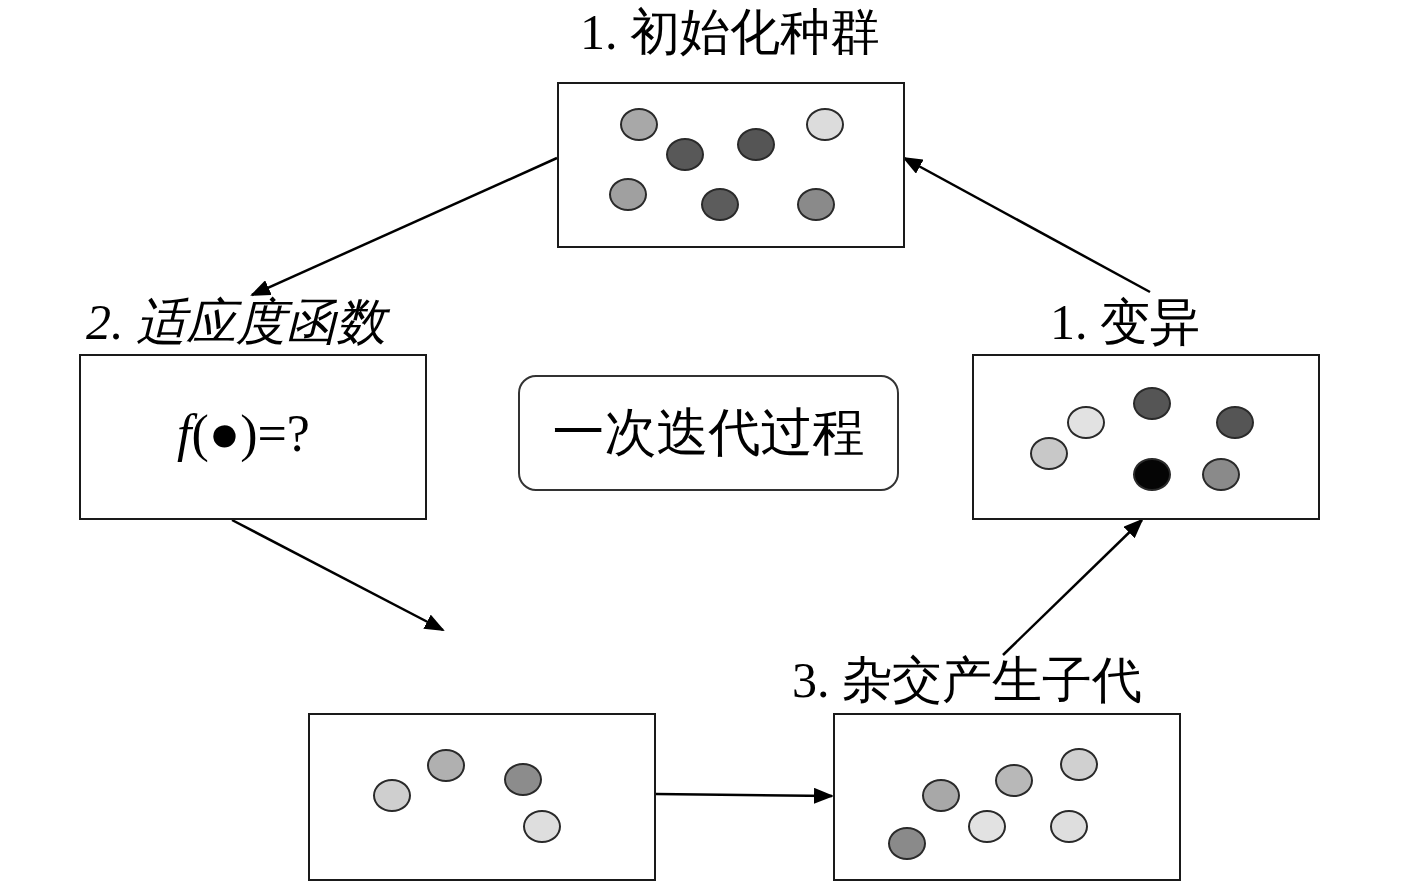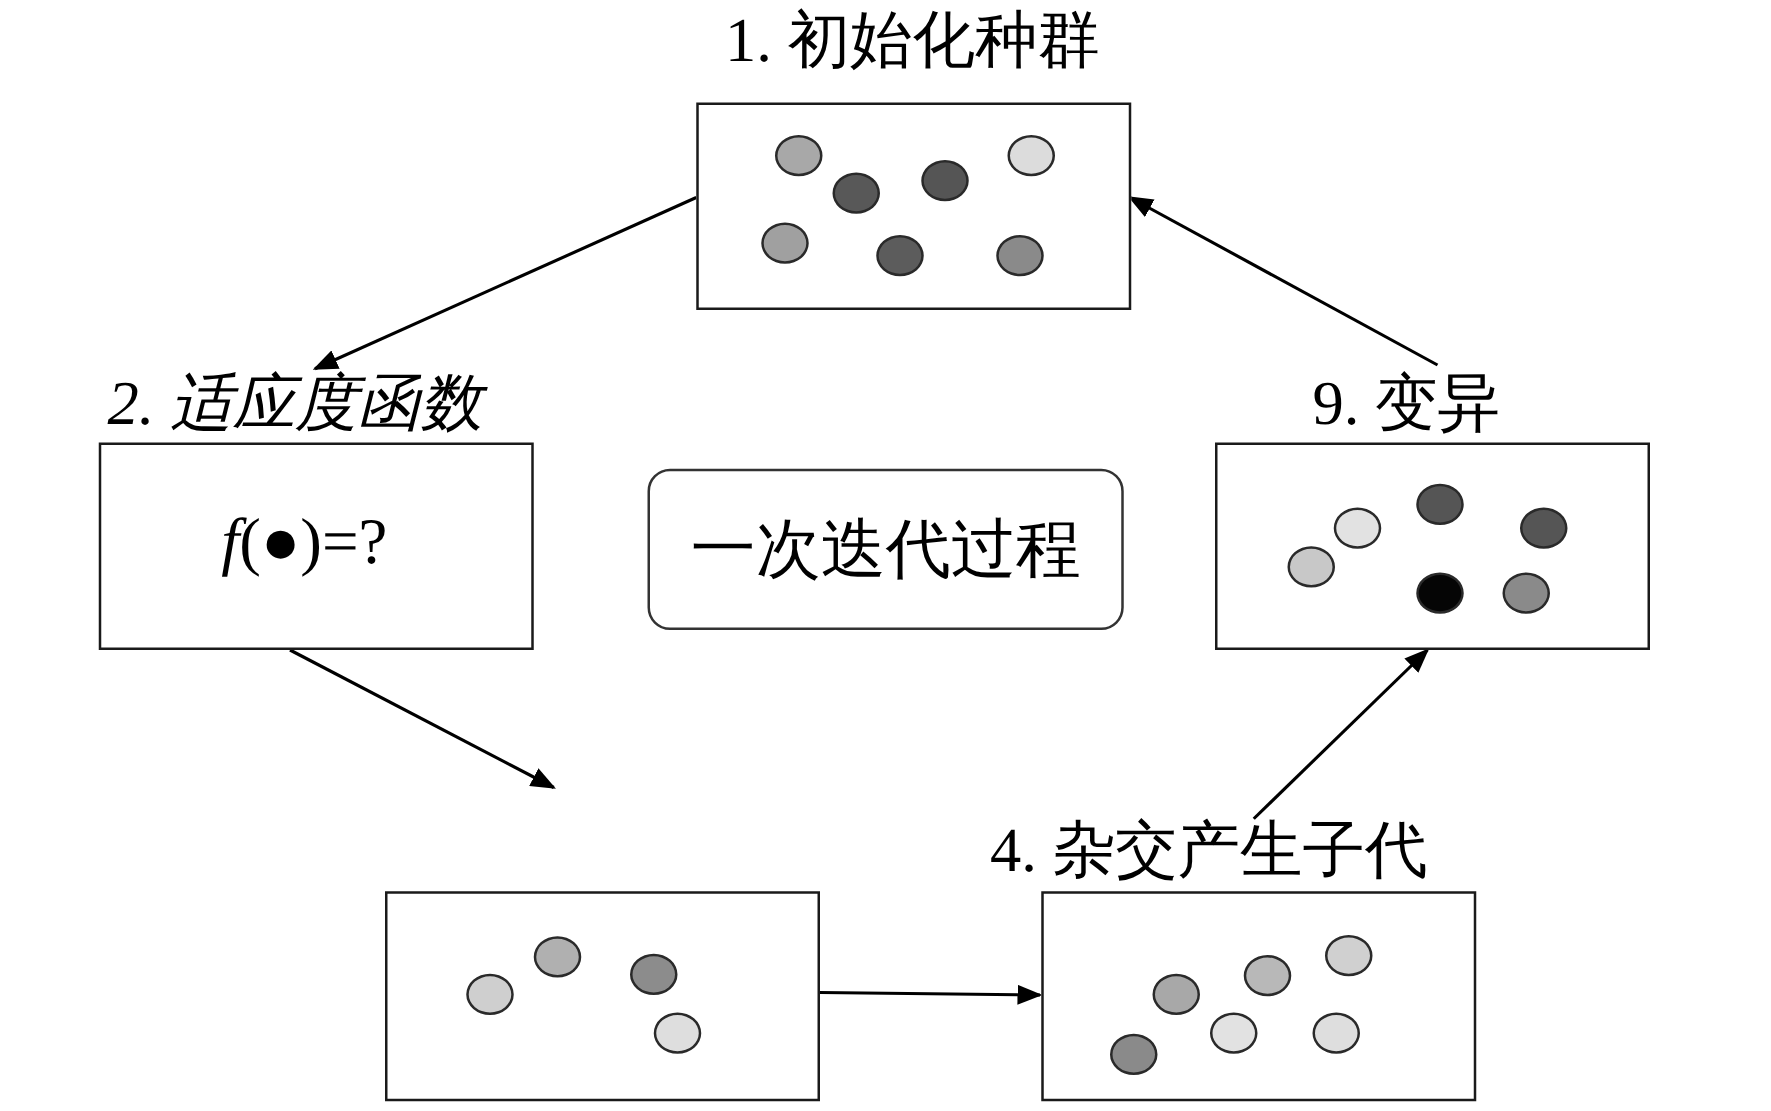--- a/index.html
+++ b/index.html
@@ -47,42 +47,42 @@
       <div class="dot" style="width: 38px; height: 33px; left: 238px; top: 104px; background: rgb(138, 138, 138);"></div>
     </div>
 
   <div class="label" style="left:86px; top:294px;font-style:italic;">2. 适应度函数</div>
   <div class="box" style="left:79px; top:354px; width:348px; height:166px;">
     <div class="formula" style="left:96px; top:48px;">
       <span class="f">f</span><span>(</span><span>●</span><span>)=?</span>
     </div>
   </div>
 
-  <div class="center-box" style="left:518px; top:375px; width:381px; height:129px;">
+  <div class="center-box" style="left:518px; top:375px; width:381px; height:116px;">
     <span>一次迭代过程</span>
   </div>
 
-  <div class="label" style="left:1050px; top:294px;">9. 变异</div>
+  <div class="label" style="left:1050px; top:294px;">1. 变异</div>
   <div class="box" id="box5" style="left:972px; top:354px; width:348px; height:166px;">
       <div class="dot" style="width: 38px; height: 33px; left: 56px; top: 81px; background: rgb(200, 200, 200);"></div>
       <div class="dot" style="width: 38px; height: 33px; left: 93px; top: 50px; background: rgb(226, 226, 226);"></div>
       <div class="dot" style="width: 38px; height: 33px; left: 159px; top: 31px; background: rgb(85, 85, 85);"></div>
       <div class="dot" style="width: 38px; height: 33px; left: 242px; top: 50px; background: rgb(85, 85, 85);"></div>
       <div class="dot" style="width: 38px; height: 33px; left: 159px; top: 102px; background: rgb(5, 5, 5);"></div>
       <div class="dot" style="width: 38px; height: 33px; left: 228px; top: 102px; background: rgb(138, 138, 138);"></div>
     </div>
 
   <div class="box" id="box3" style="left:308px; top:713px; width:348px; height:168px;">
       <div class="dot" style="width: 38px; height: 33px; left: 63px; top: 64px; background: rgb(207, 207, 207);"></div>
       <div class="dot" style="width: 38px; height: 33px; left: 117px; top: 34px; background: rgb(176, 176, 176);"></div>
       <div class="dot" style="width: 38px; height: 33px; left: 194px; top: 48px; background: rgb(140, 140, 140);"></div>
       <div class="dot" style="width: 38px; height: 33px; left: 213px; top: 95px; background: rgb(222, 222, 222);"></div>
     </div>
 
-  <div class="label" style="left:792px; top:652px;">4. 杂交产生子代</div>
+  <div class="label" style="left:792px; top:652px;">3. 杂交产生子代</div>
   <div class="box" id="box4" style="left:833px; top:713px; width:348px; height:168px;">
       <div class="dot" style="width: 38px; height: 33px; left: 53px; top: 112px; background: rgb(138, 138, 138);"></div>
       <div class="dot" style="width: 38px; height: 33px; left: 87px; top: 64px; background: rgb(168, 168, 168);"></div>
       <div class="dot" style="width: 38px; height: 33px; left: 160px; top: 49px; background: rgb(184, 184, 184);"></div>
       <div class="dot" style="width: 38px; height: 33px; left: 225px; top: 33px; background: rgb(208, 208, 208);"></div>
       <div class="dot" style="width: 38px; height: 33px; left: 133px; top: 95px; background: rgb(226, 226, 226);"></div>
       <div class="dot" style="width: 38px; height: 33px; left: 215px; top: 95px; background: rgb(222, 222, 222);"></div>
     </div>
 
 </div>

